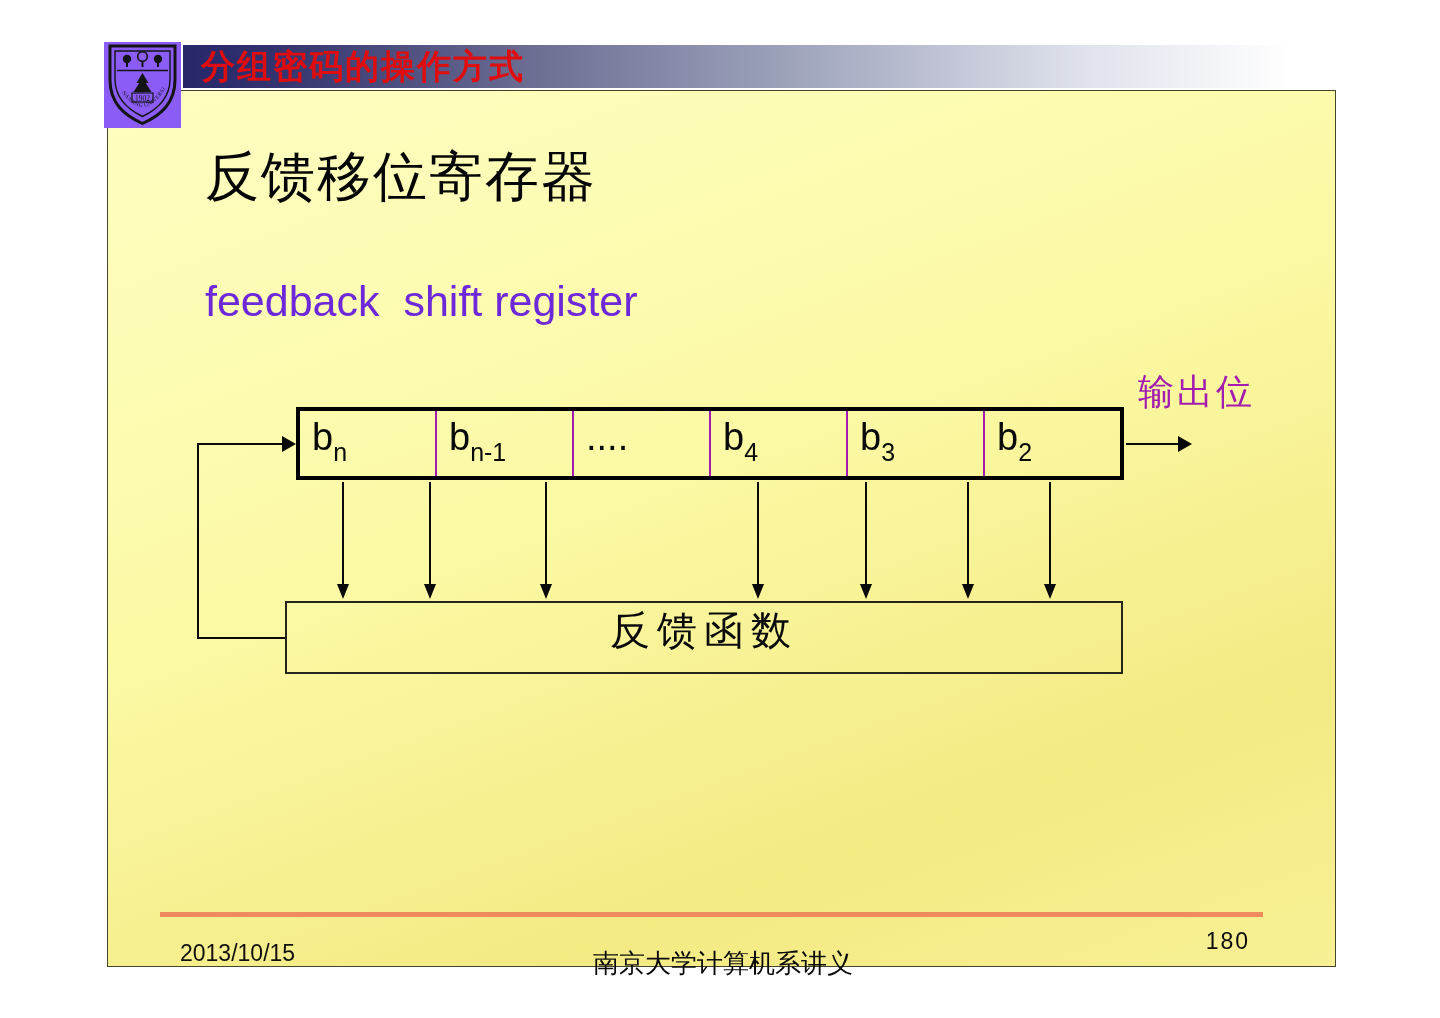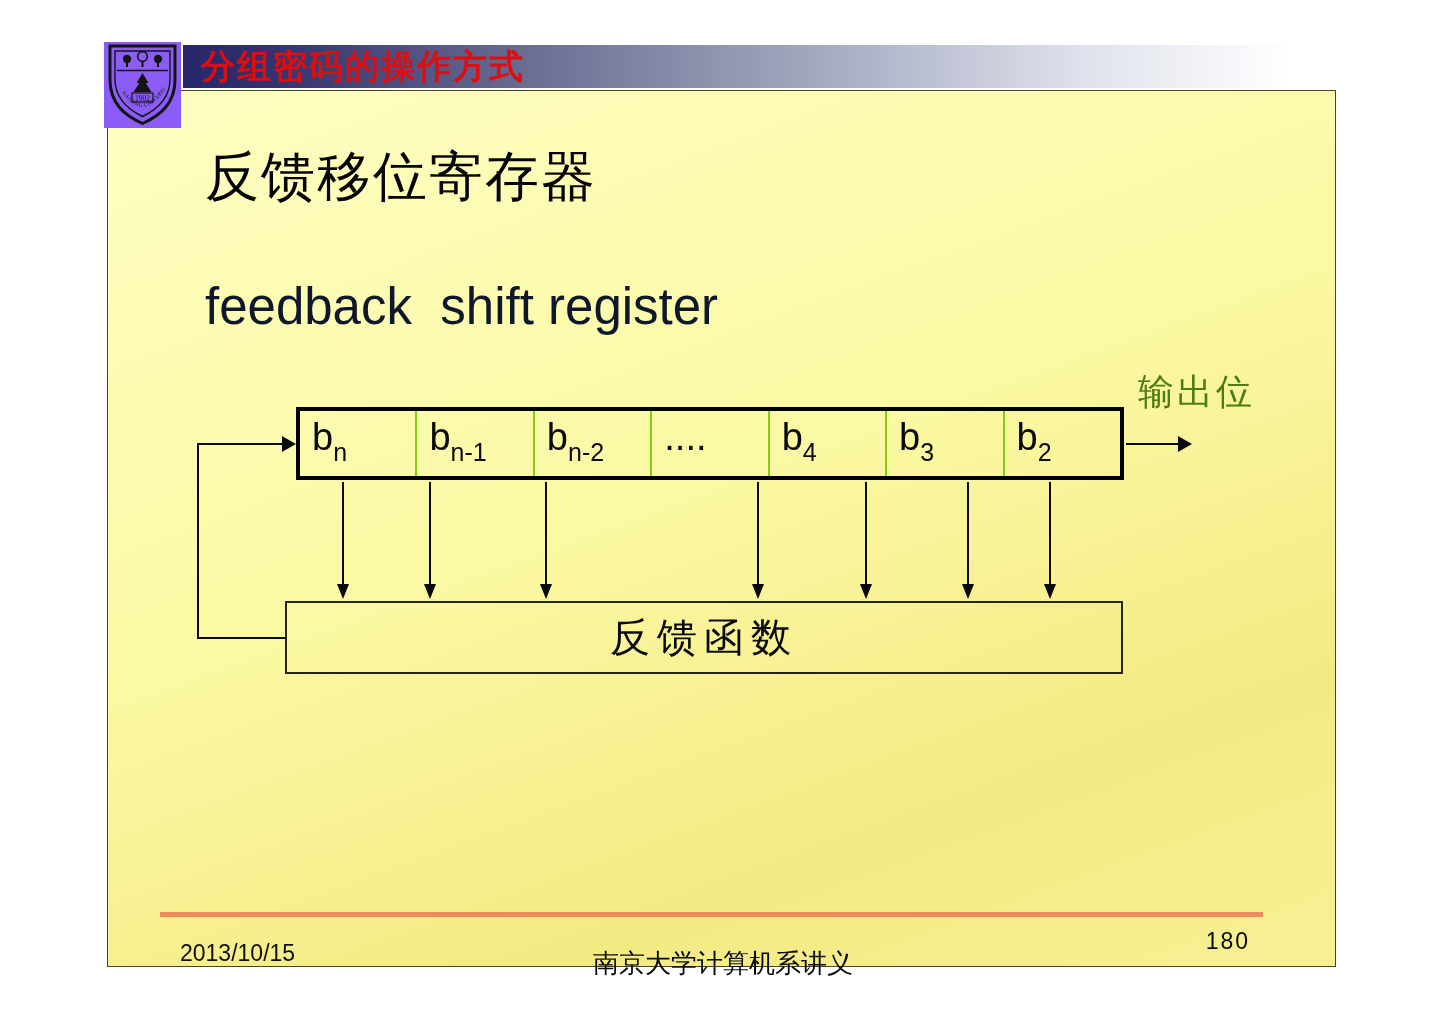--- a/index.html
+++ b/index.html
@@ -31,44 +31,44 @@
   .logo-box{
     position:absolute;left:104px;top:42px;width:77px;height:86px;
     background:#8b5cf6;z-index:6;
   }
 
   
   .slide-title{
     position:absolute;left:205px;top:141px;font-size:54px;letter-spacing:2px;color:#050505;z-index:2;
   }
   .slide-subtitle{
-    position:absolute;left:205px;top:277px;font-size:51px;color:#0f172a;z-index:2;white-space:pre;
+    position:absolute;left:205px;top:277px;font-size:43px;color:#6d28d9;z-index:2;white-space:pre;
   }
 
   
   .register{
     position:absolute;left:296px;top:407px;width:828px;height:73px;
     border:4px solid #000;box-sizing:border-box;display:flex;z-index:2;
   }
   .cell{
-    flex:1 1 0;border-left:2px solid #84cc16;box-sizing:border-box;
+    flex:1 1 0;border-left:2px solid #a21caf;box-sizing:border-box;
     padding:5px 0 0 12px;font-size:38px;color:#0a0a0a;white-space:nowrap;overflow:hidden;
   }
   .cell:first-child{border-left:none;}
   .cell .sub{font-size:25px;vertical-align:-11px;letter-spacing:0;}
 
   
   .output-label{
     position:absolute;left:1138px;top:368px;font-family:Liberation Serif, serif;
-    font-size:36px;letter-spacing:3px;color:#4d7c0f;z-index:2;
+    font-size:36px;letter-spacing:3px;color:#a21caf;z-index:2;
   }
   .feedback-box{
     position:absolute;left:285px;top:601px;width:838px;height:73px;
     border:2px solid #25251c;box-sizing:border-box;z-index:2;
-    display:flex;align-items:center;justify-content:center;
+    display:flex;align-items:flex-start;justify-content:center;
   }
   .feedback-box-label{
     font-family:"Liberation Serif","DejaVu Serif",serif;font-size:40px;letter-spacing:7px;color:#0a0a0a;
   }
 
   
   .hline,.vline{position:absolute;background:#0a0a0a;z-index:2;}
   .tri-right{
     position:absolute;width:0;height:0;z-index:2;
     border-left:14px solid #0a0a0a;border-top:8px solid transparent;border-bottom:8px solid transparent;
@@ -124,21 +124,20 @@
   </div>
 
   <div class="slide-title">反馈移位寄存器</div>
   <div class="slide-subtitle">feedback  shift register</div>
 
   <div class="output-label">输出位</div>
 
   <div class="register">
     <div class="cell"><span>b</span><span class="sub">n</span></div>
     <div class="cell"><span>b</span><span class="sub">n-1</span></div>
-    <div class="cell"><span>b</span><span class="sub">n-2</span></div>
     <div class="cell"><span>....</span><span class="sub"></span></div>
     <div class="cell"><span>b</span><span class="sub">4</span></div>
     <div class="cell"><span>b</span><span class="sub">3</span></div>
     <div class="cell"><span>b</span><span class="sub">2</span></div>
   </div>
 
   <div class="hline" style="left:1126px;top:443px;width:53px;height:2px;"></div>
   <div class="tri-right" style="left:1178px;top:436px;"></div>
 
   <div class="vline" style="left:342px;top:482px;width:2px;height:103px;"></div>

